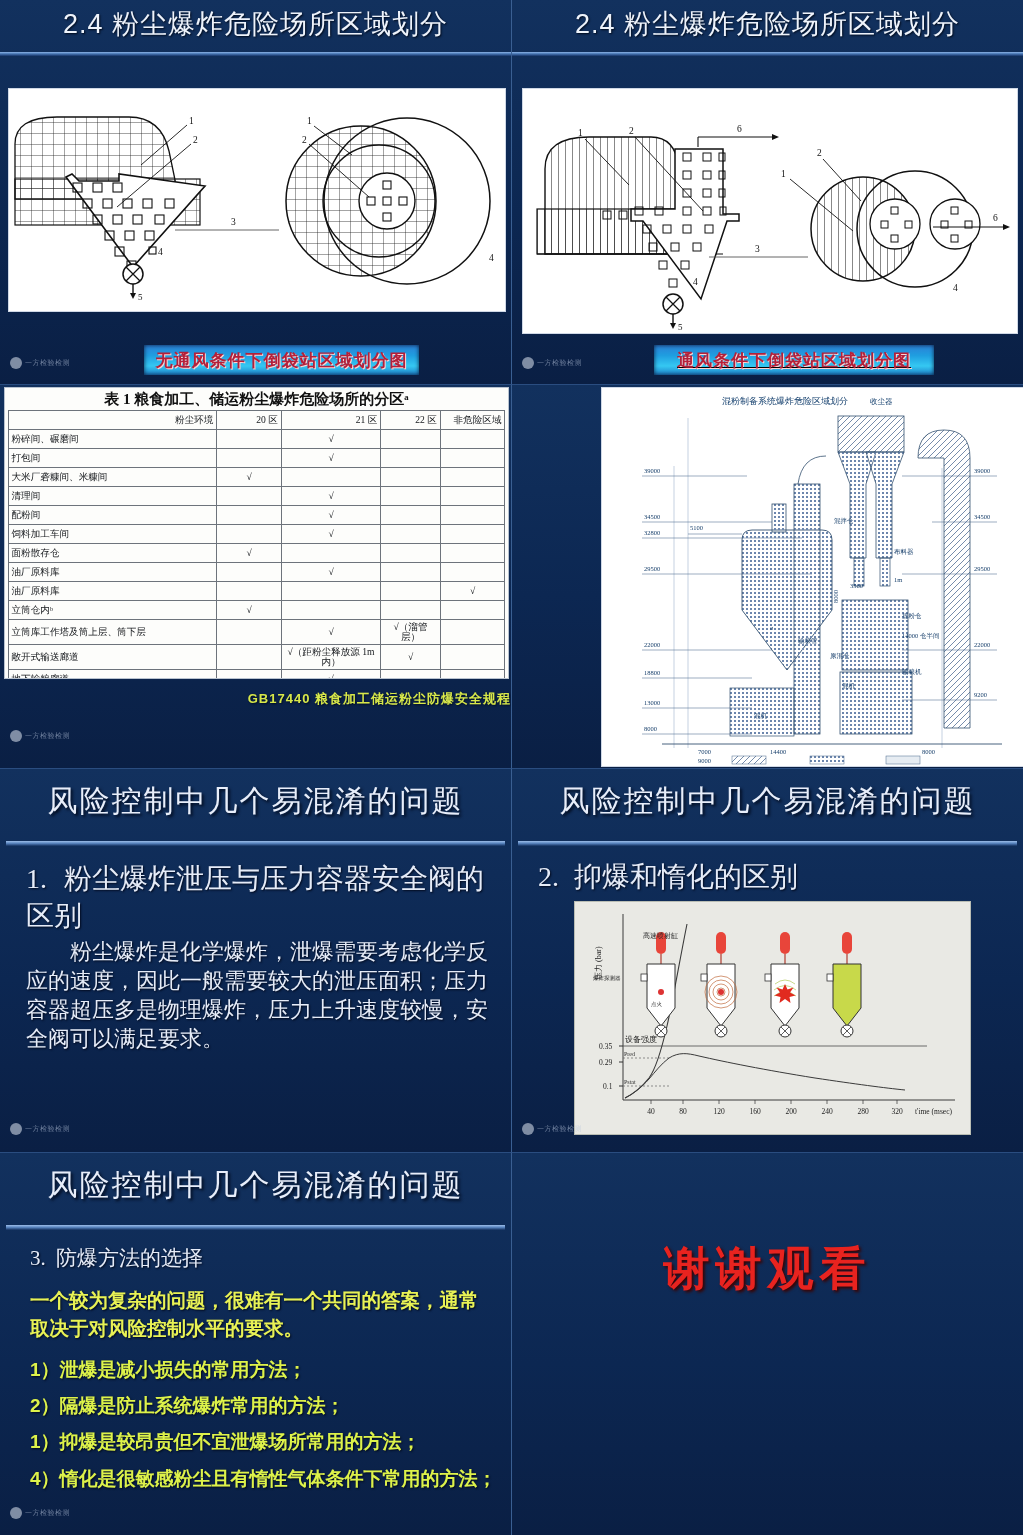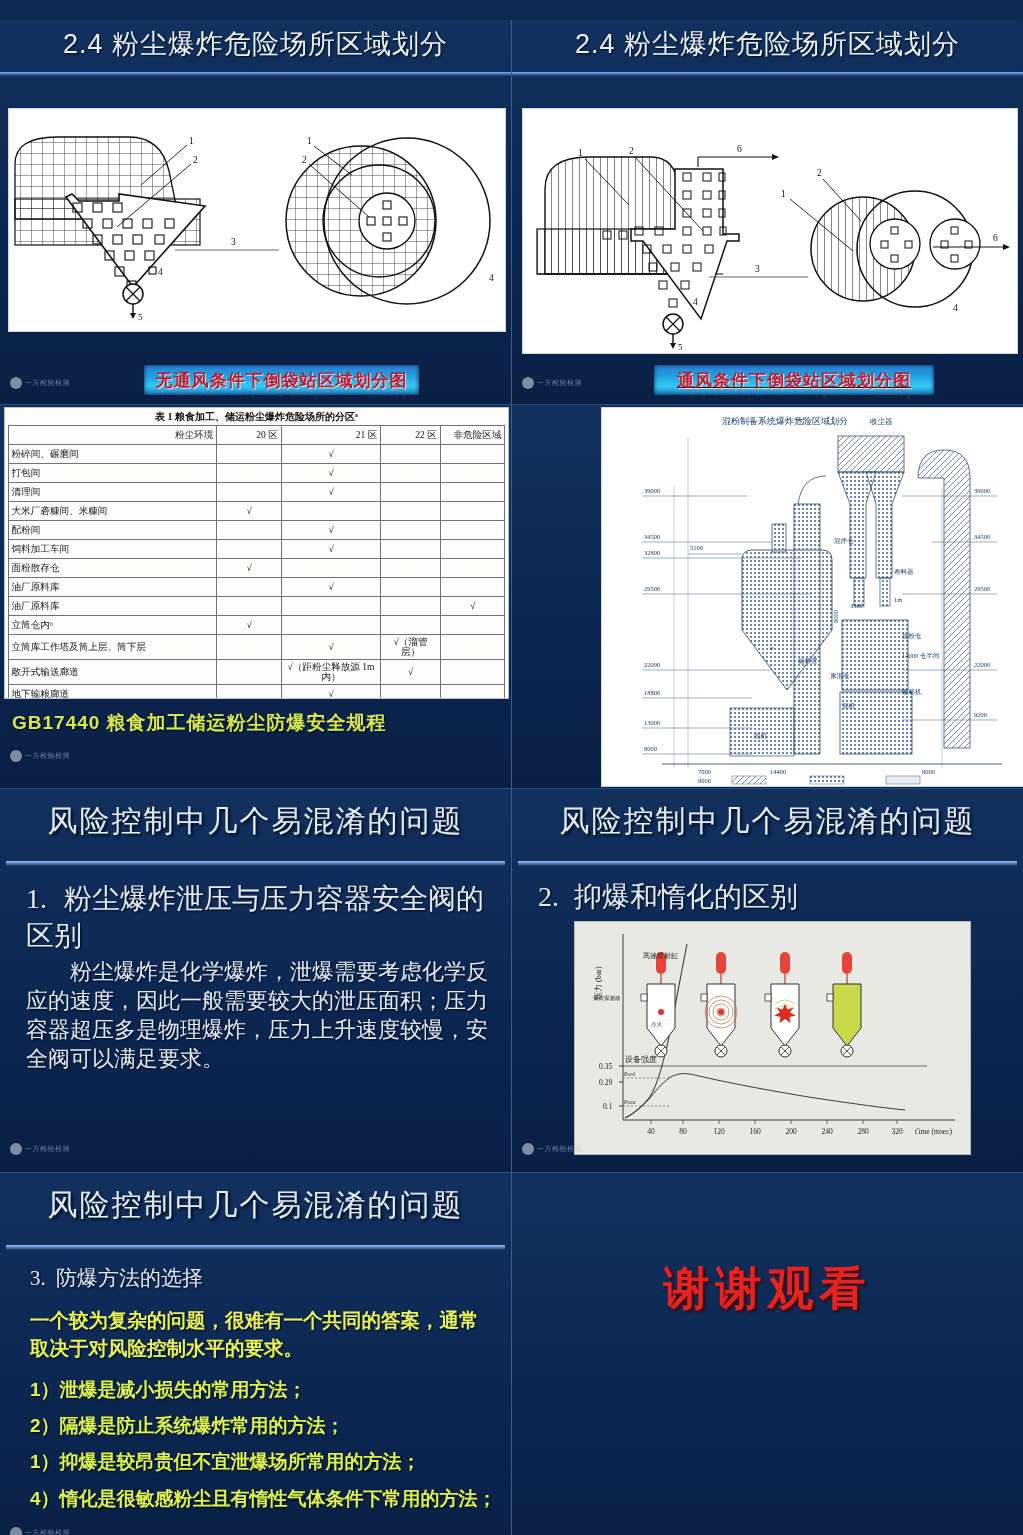--- a/index.html
+++ b/index.html
@@ -1,17 +1,17 @@
 <!DOCTYPE html>
 <html><head>
 <meta charset="utf-8">
 <style>
   html,body{margin:0;padding:0;background:#0d2a52;}
   body{width:1023px;height:1535px;font-family:"Liberation Sans","DejaVu Sans",sans-serif;overflow:hidden;}
-  .deck{position:relative;width:1023px;height:1075px;display:grid;grid-template-columns:511px 512px;grid-template-rows:384px 384px 384px 383px;background:#15803d;margin-top:20px;}
+  .deck{position:relative;width:1023px;height:1075px;display:grid;grid-template-columns:511px 512px;grid-template-rows:384px 384px 384px 383px;background:#15803d;}
   .slide{position:relative;overflow:hidden;background:linear-gradient(180deg,#12315e 0%,#0c2752 55%,#0a1f44 100%);}
   .slide.r-edge{border-left:1px solid #3a5f92;}
   .slide.b-edge{border-top:1px solid #2a4d80;}
 
   
   .tbar{position:absolute;left:0;right:0;top:0;height:58px;}
   .tbar .ttext{position:absolute;left:0;right:0;top:6px;text-align:center;color:#eef3fb;
      font-size:27px;letter-spacing:1px;text-shadow:1px 1px 2px #000a1a;white-space:nowrap;}
   .tbar .rule{position:absolute;left:0;right:0;bottom:2px;height:4px;
      background:linear-gradient(180deg,#8fb6e8 0%,#4f7ebb 40%,#16356a 100%);}
@@ -27,32 +27,32 @@
 
   
   .capbar{position:absolute;height:30px;
      background:linear-gradient(180deg,#2b7fd6 0%,#1f9ee0 35%,#35c8f2 70%,#1d7fc8 100%);
      box-shadow:0 0 4px #091d3b inset;display:flex;align-items:center;justify-content:center;}
   .capbar span{color:#b3203a;font-size:17px;font-weight:bold;letter-spacing:1px;
      text-shadow:1px 1px 0 #ffd3d3;}
 
   
   .tblwrap{position:absolute;background:#fdfdfb;border:1px solid #b9c3d0;overflow:hidden;}
-  .tblcap{text-align:center;font-size:10px;color:#111;padding:2px 13px 1px;
+  .tblcap{text-align:center;font-size:15px;color:#111;padding:2px 13px 1px;
      font-family:"Liberation Serif","DejaVu Serif",serif;font-weight:bold;}
   table.z{border-collapse:collapse;width:99%;margin:0 auto;font-size:9.6px;color:#13161a;
      font-family:"Liberation Serif","DejaVu Serif",serif;}
   table.z th,table.z td{border:1px solid #6d737b;padding:2px 3px;height:14px;line-height:1.05;}
   table.z th{font-weight:normal;text-align:right;}
   table.z td.n{text-align:left;}
   table.z td.c{text-align:center;}
   .c1{width:42%}.c2{width:13%}.c3{width:20%}.c4{width:12%}.c5{width:13%}
 
   
-  .gbline{position:absolute;left:12px;right:0;text-align:left;color:#d8e84a;font-size:19px;
+  .gbline{position:absolute;left:0;right:0;text-align:right;color:#d8e84a;font-size:13px;
      font-weight:bold;letter-spacing:1px;text-shadow:1px 1px 2px #000d22;}
 
   
   .body1{position:absolute;color:#e6ecf8;text-shadow:1px 1px 2px #02091c;}
   .b-head{font-size:28px;line-height:1.32;font-family:"Liberation Serif","DejaVu Serif",serif;}
   .b-par{font-size:22px;line-height:1.32;text-indent:2em;margin-top:2px;
      font-family:"Liberation Serif","DejaVu Serif",serif;}
   .ylw{color:#e8f255;}
   .ylw2{color:#ddf24a;}
   .lst{font-size:19px;line-height:1.9;font-weight:bold;}
@@ -286,30 +286,30 @@
               <td class="c c5"></td>
             </tr>
             <tr>
               <td class="n c1">打包间</td>
               <td class="c c2"></td>
               <td class="c c3">√</td>
               <td class="c c4"></td>
               <td class="c c5"></td>
             </tr>
             <tr>
-              <td class="n c1">清理间</td>
-              <td class="c c2"></td>
-              <td class="c c3">√</td>
-              <td class="c c4"></td>
-              <td class="c c5"></td>
-            </tr>
-            <tr>
               <td class="n c1">大米厂砻糠间、米糠间</td>
               <td class="c c2">√</td>
               <td class="c c3"></td>
+              <td class="c c4"></td>
+              <td class="c c5"></td>
+            </tr>
+            <tr>
+              <td class="n c1">清理间</td>
+              <td class="c c2"></td>
+              <td class="c c3">√</td>
               <td class="c c4"></td>
               <td class="c c5"></td>
             </tr>
             <tr>
               <td class="n c1">配粉间</td>
               <td class="c c2"></td>
               <td class="c c3">√</td>
               <td class="c c4"></td>
               <td class="c c5"></td>
             </tr>

